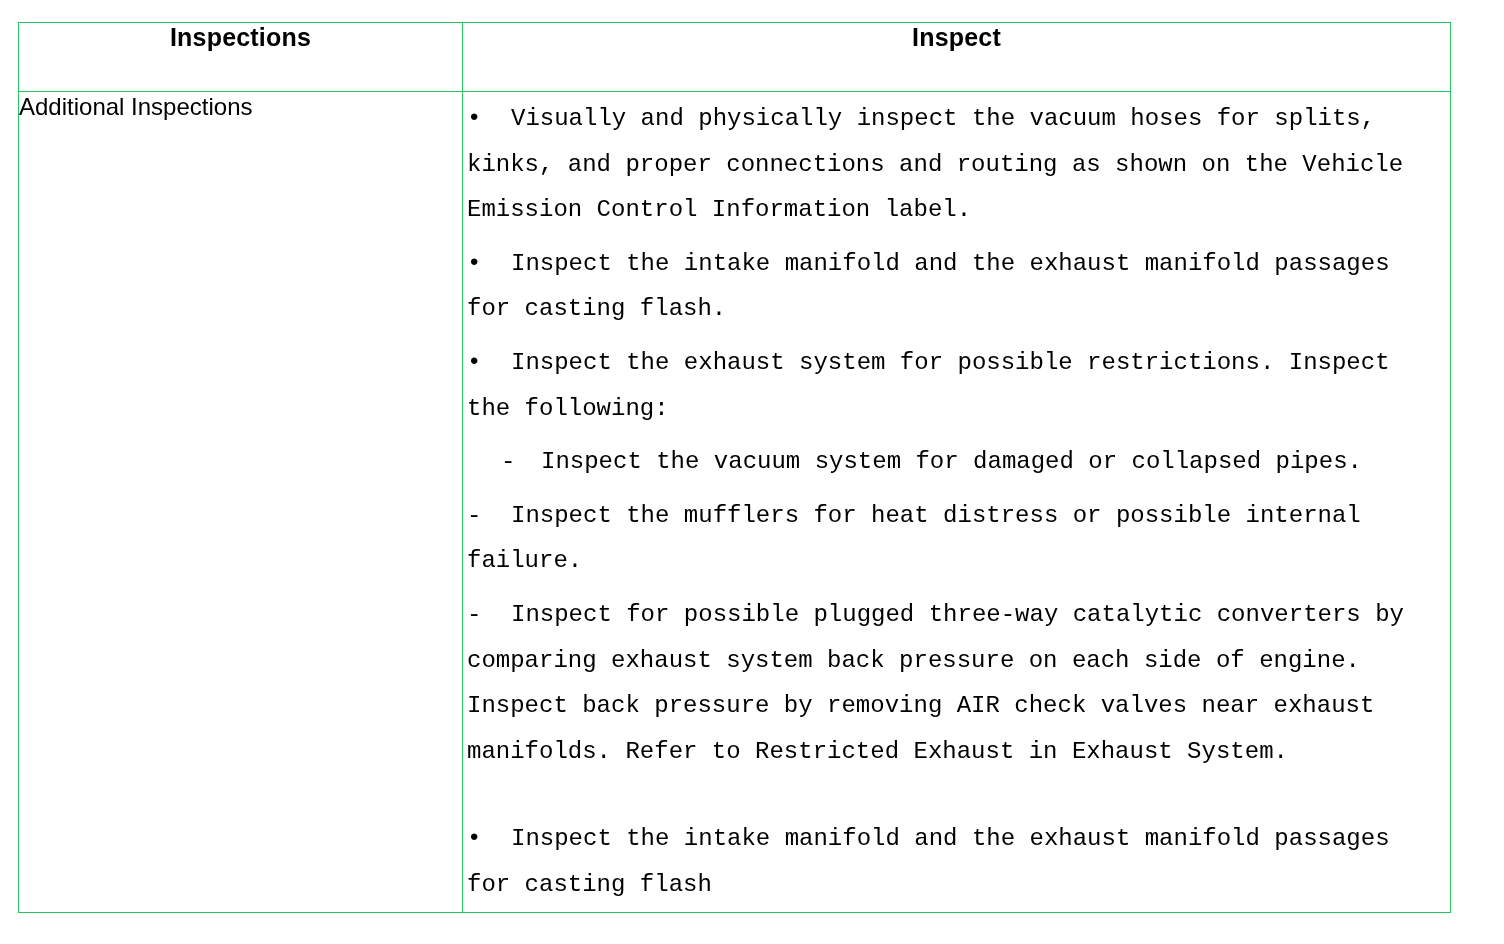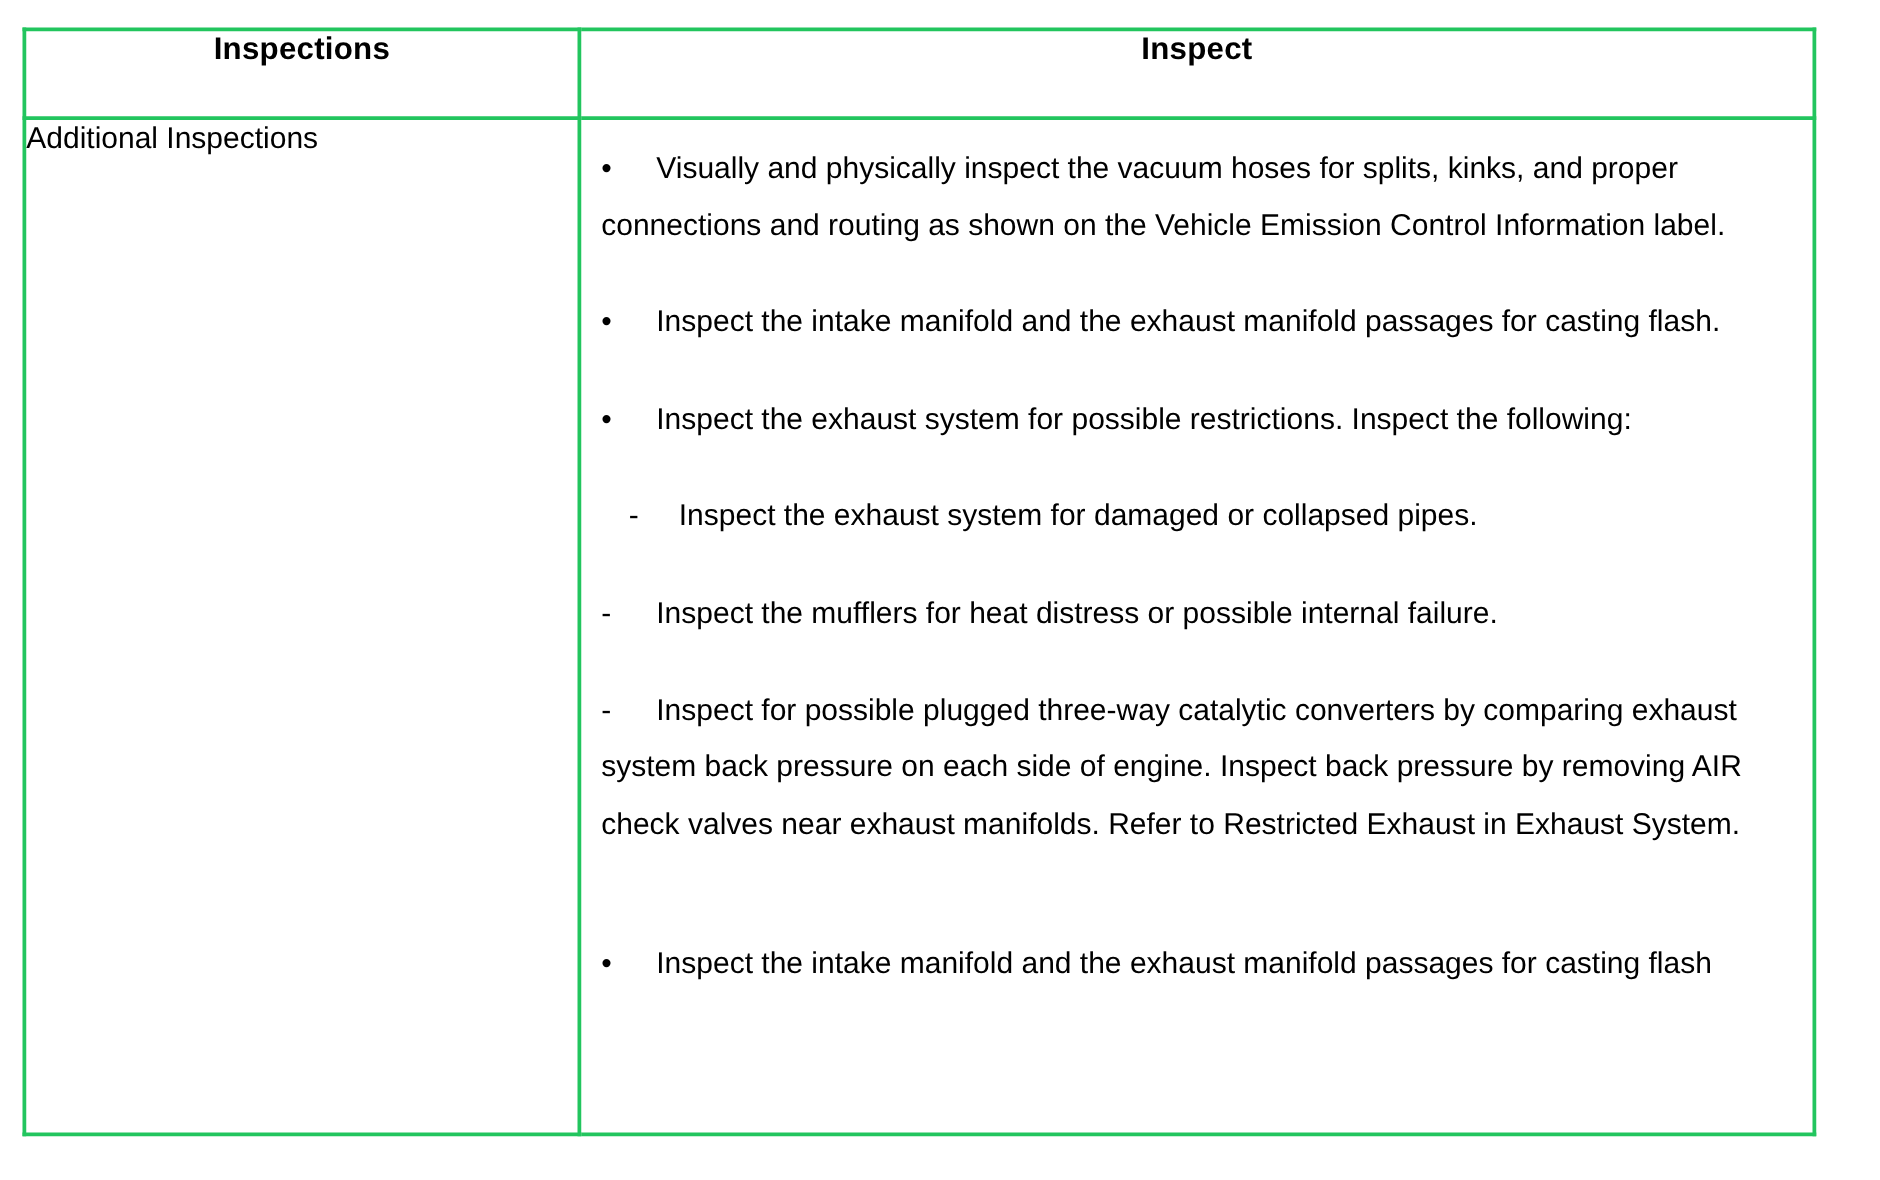--- a/index.html
+++ b/index.html
@@ -23,21 +23,21 @@
   table.doc-table {
     position: absolute;
     left: 18px;
     top: 22px;
     width: 1432px;
     border-collapse: collapse;
     table-layout: fixed;
   }
   table.doc-table td,
   table.doc-table th {
-    border: 3px solid #22c55e;
+    border: 1px solid #22c55e;
     vertical-align: top;
     padding: 0;
   }
   .col-left { width: 444px; }
   .col-right { width: 988px; }
 
   .head-cell {
     height: 68px;
     text-align: center;
     vertical-align: middle;
@@ -52,21 +52,22 @@
     line-height: 1.25;
   }
   .body-cell-right {
     padding: 14px 18px 10px 18px;
     font-size: 24px;
     line-height: 1.9;
   }
   .li {
     display: block;
     margin: 0;
-    padding: 16px;
+    padding: 4px;
+    font-family: Liberation Mono, monospace;
   }
   .li .marker {
     display: inline-block;
     width: 44px;
   }
   .li.sub {
     padding-left: 38px;
   }
   .li.sub .marker {
     width: 40px;
@@ -104,21 +105,21 @@
           <div class="li">
             <span class="marker">•</span><span class="txt">Visually and physically inspect the vacuum hoses for splits, kinks, and proper connections and routing as shown on the Vehicle Emission Control Information label.</span>
           </div>
           <div class="li">
             <span class="marker">•</span><span class="txt">Inspect the intake manifold and the exhaust manifold passages for casting flash.</span>
           </div>
           <div class="li">
             <span class="marker">•</span><span class="txt">Inspect the exhaust system for possible restrictions. Inspect the following:</span>
           </div>
           <div class="li sub">
-            <span class="marker">-</span><span class="txt">Inspect the exhaust system for damaged or collapsed pipes.</span>
+            <span class="marker">-</span><span class="txt">Inspect the vacuum system for damaged or collapsed pipes.</span>
           </div>
           <div class="li dash">
             <span class="marker">-</span><span class="txt">Inspect the mufflers for heat distress or possible internal failure.</span>
           </div>
           <div class="li dash">
             <span class="marker">-</span><span class="txt">Inspect for possible plugged three-way catalytic converters by comparing exhaust system back pressure on each side of engine. Inspect back pressure by removing AIR check valves near exhaust manifolds. Refer to Restricted Exhaust in Exhaust System.</span>
           </div>
           <span class="gap"></span>
           <div class="li">
             <span class="marker">•</span><span class="txt">Inspect the intake manifold and the exhaust manifold passages for casting flash</span>

